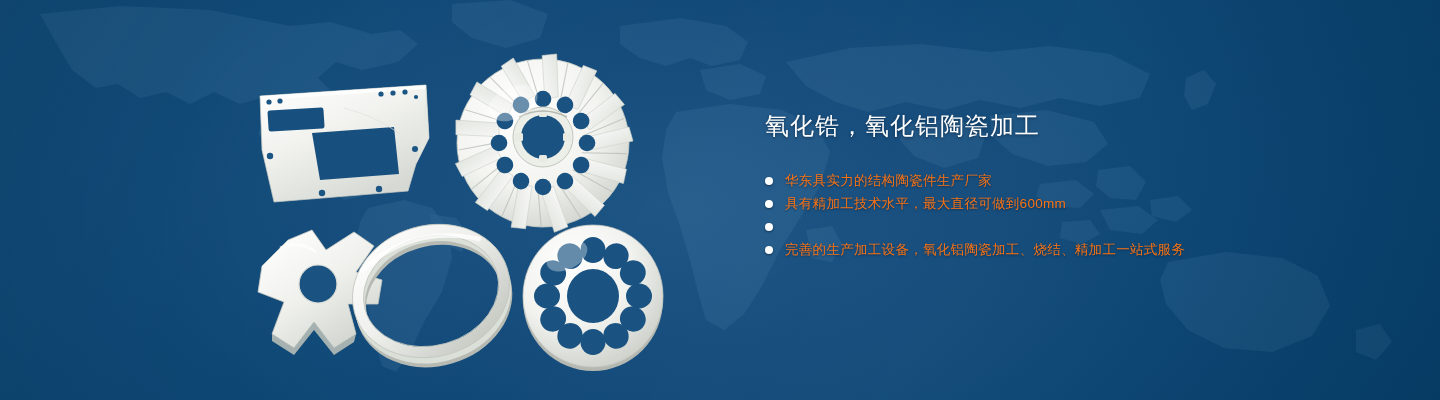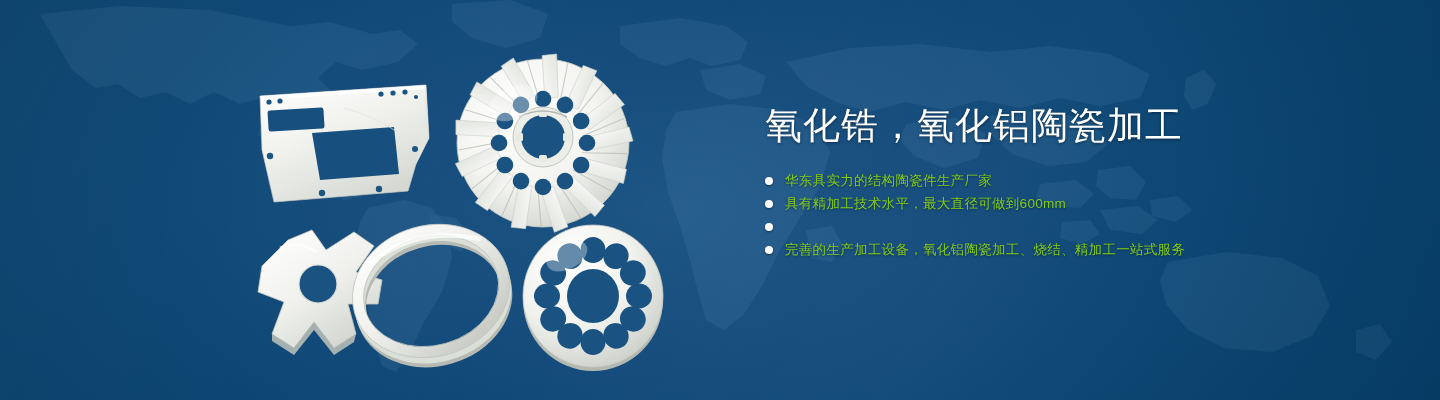--- a/index.html
+++ b/index.html
@@ -47,21 +47,21 @@
   #svg-rings    { left:340px; top:218px; width:190px; height:152px; }
   #svg-disc     { left:518px; top:222px; width:150px; height:152px; }
 
   
   .copy {
     position:absolute;
     left:765px; top:104px;
     width:620px;
   }
   .headline {
-    font-size:37px;
+    font-size:24px;
     line-height:44px;
     color:#ffffff;
     font-weight:400;
     letter-spacing:1px;
     text-shadow:0 1px 3px rgba(0,18,38,0.55);
     white-space:nowrap;
   }
   .bullets { margin-top:21px; list-style:none; }
   .bullet {
     display:flex;
@@ -73,21 +73,21 @@
     width:8px; height:8px;
     border-radius:50%;
     background:#ffffff;
     flex:0 0 8px;
     margin-right:12px;
     box-shadow:0 1px 2px rgba(0,15,33,0.5);
   }
   .bullet-text {
     font-size:13.5px;
     line-height:23px;
-    color:#84cc16;
+    color:#f97316;
     letter-spacing:0.3px;
     text-shadow:0 1px 2px rgba(0,18,38,0.5);
     text-align:center;
   }
 </style>
 </head>
 <body>
 
 <div class="banner">
 

